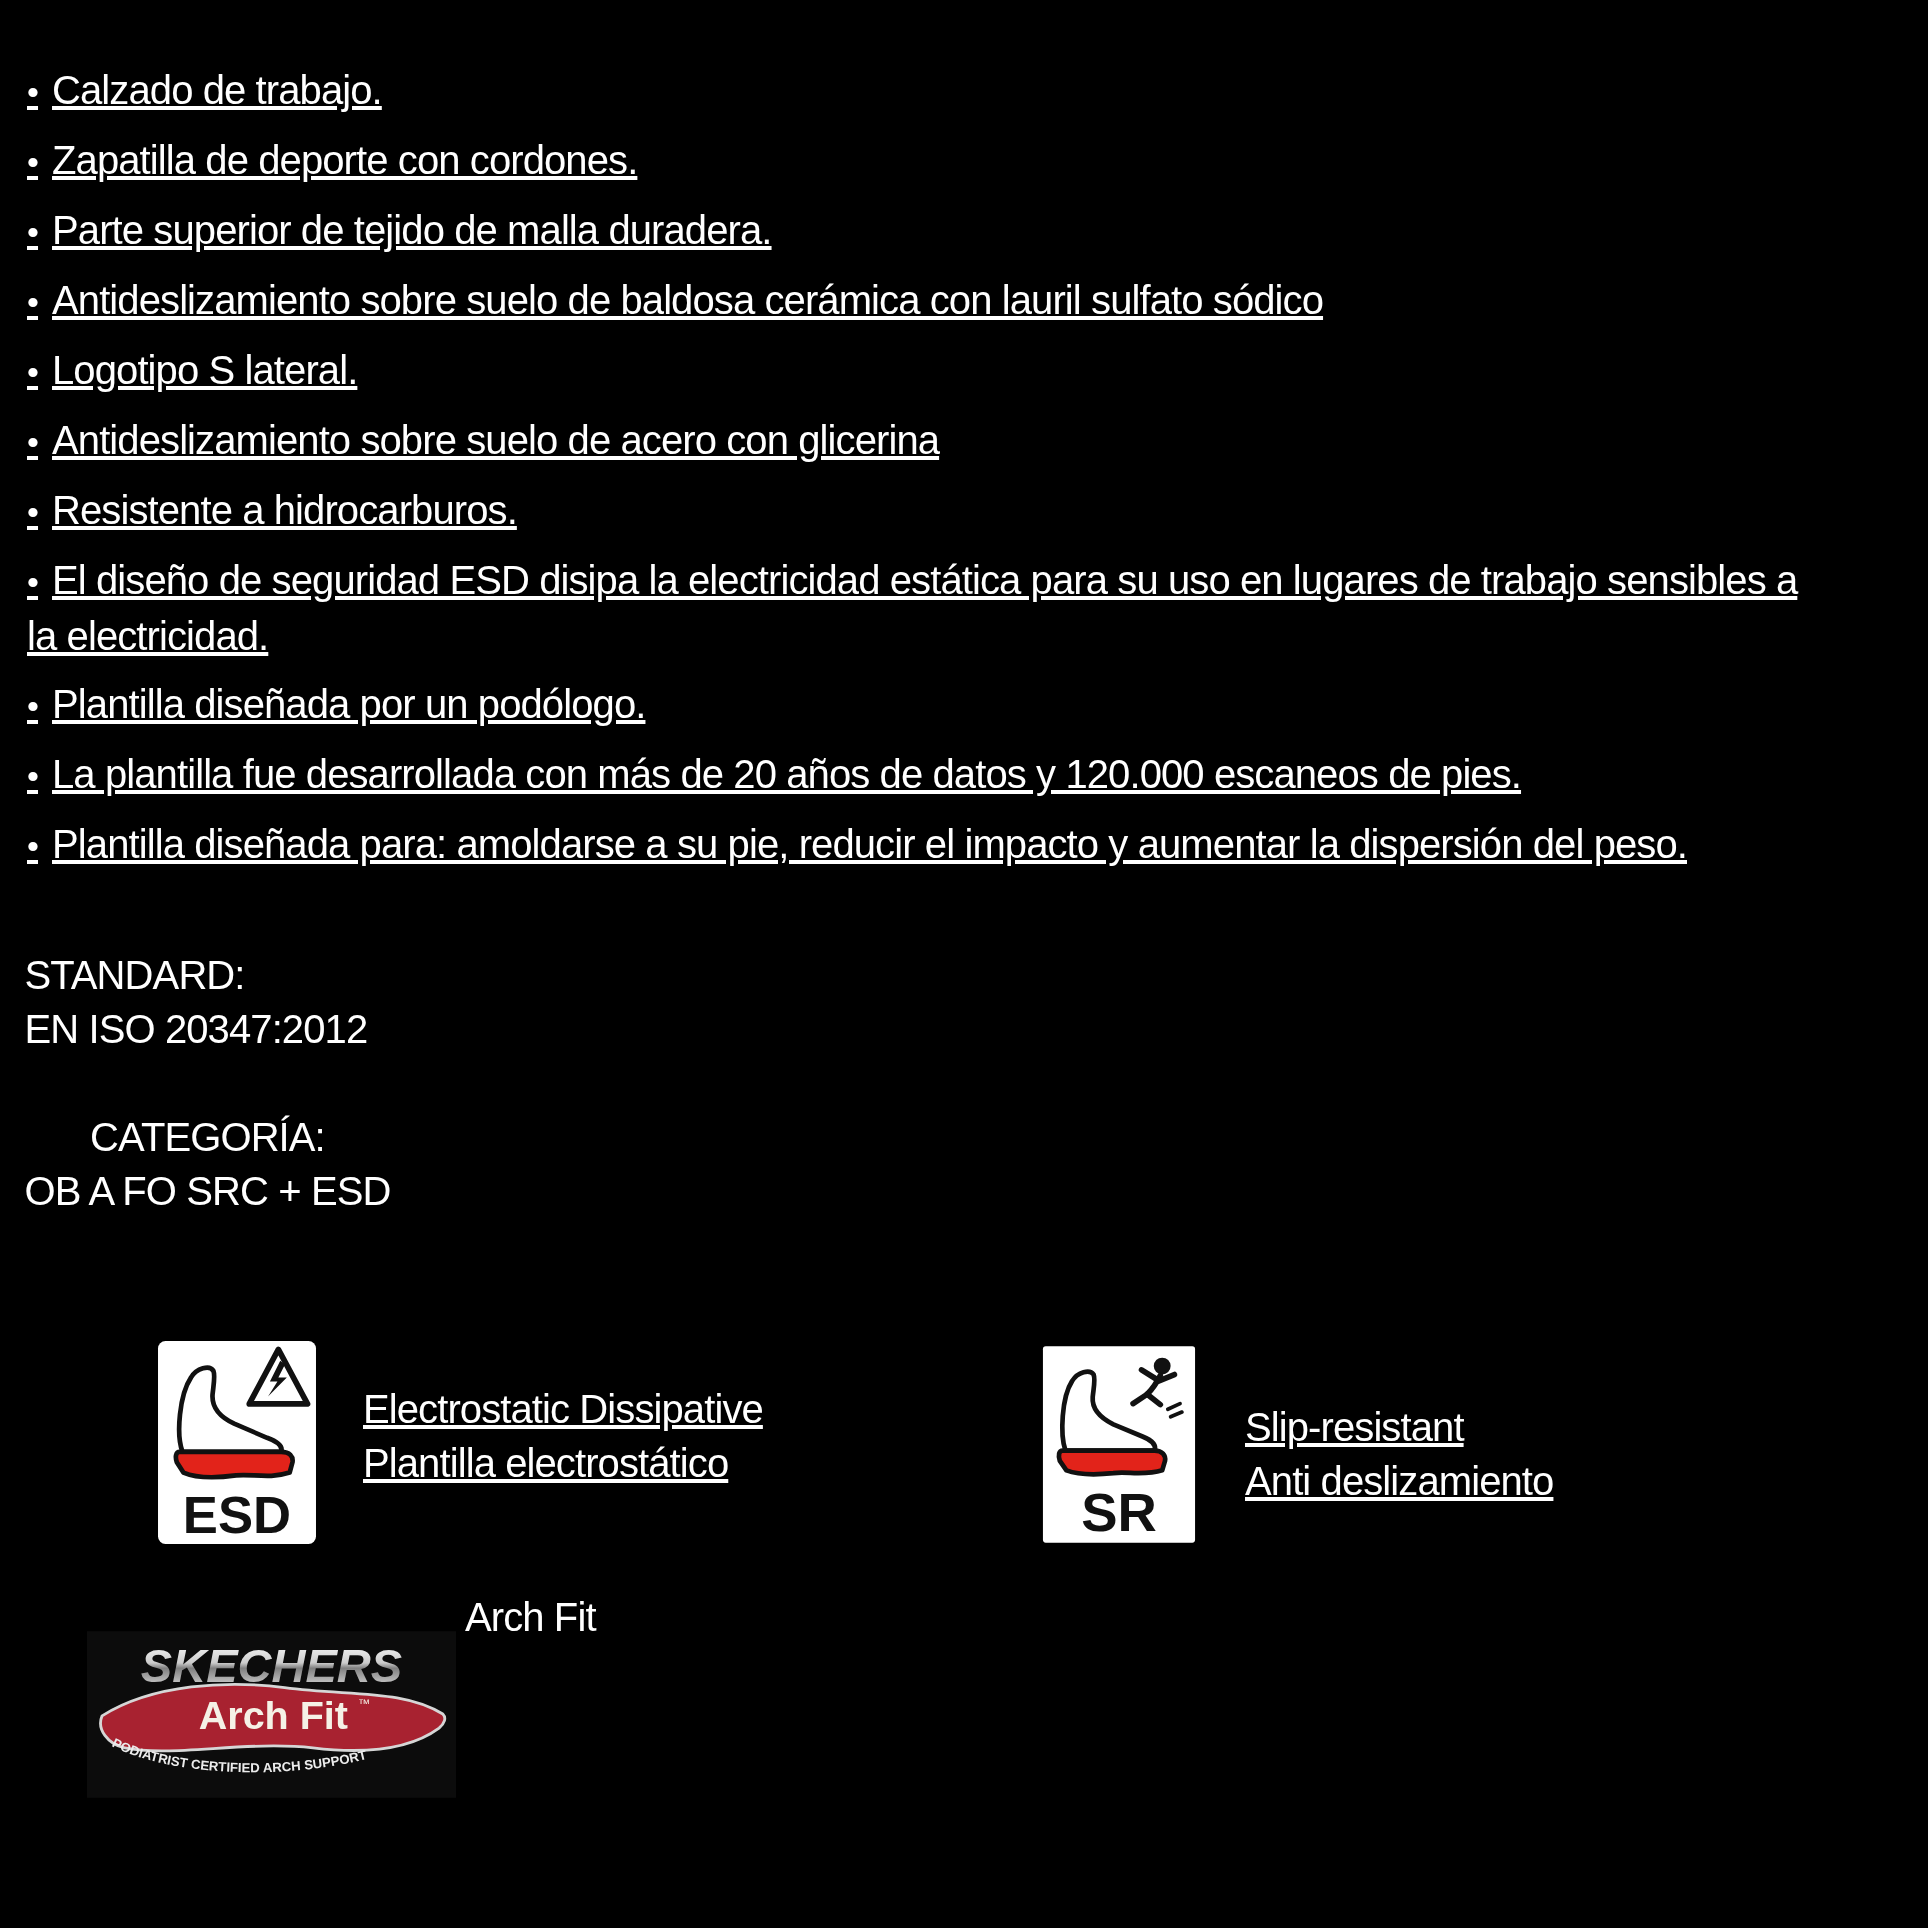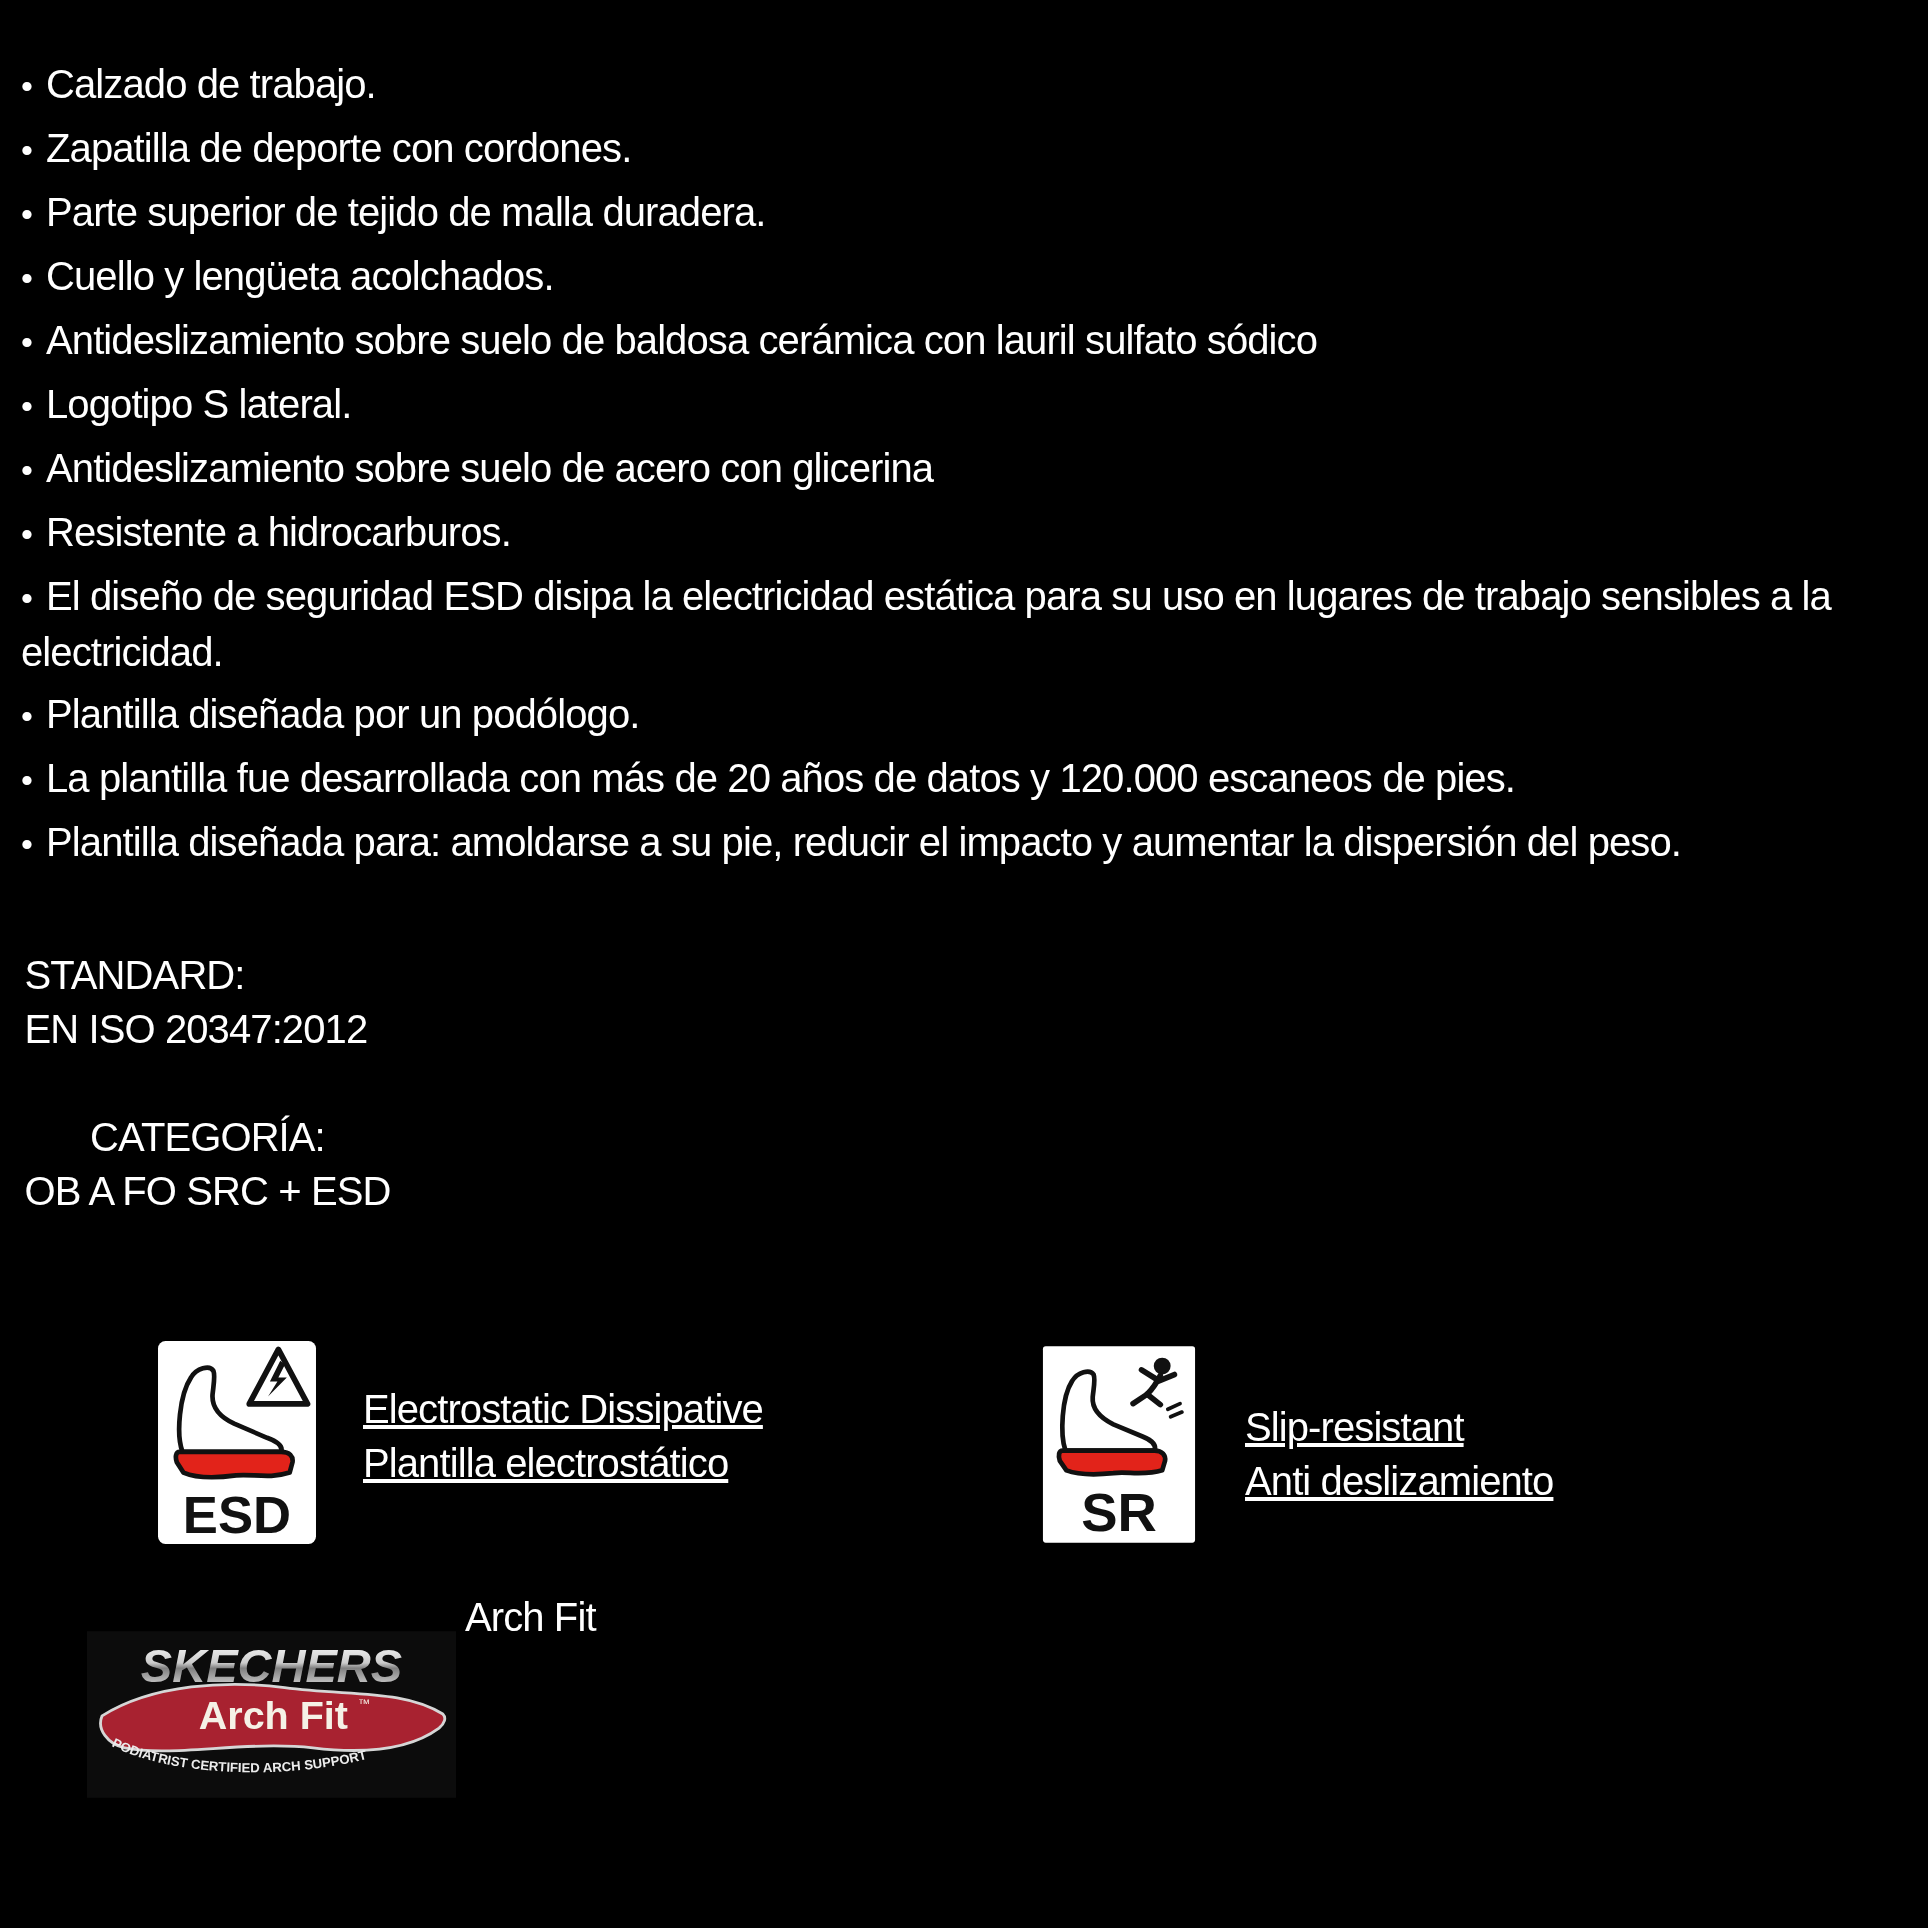--- a/index.html
+++ b/index.html
@@ -10,21 +10,21 @@
     height:1928px;
     background:#000000;
     color:#ffffff;
     font-family:"Liberation Sans","DejaVu Sans",sans-serif;
     font-size:40px;
     line-height:54px;
     letter-spacing:-0.9px;
     overflow:hidden;
   }
   .bullets { position:absolute; left:13px; top:49px; width:1836px; }
-  .bullet { margin:8px; }
+  .bullet { margin:14px;text-decoration:underline; }
   .dot { font-size:0.85em; margin-right:14px; }
   .standards { position:absolute; left:24.5px; top:948px; }
   .standards p { margin:0; }
   .standards .gap-above { margin-top:54px;text-align:center; }
   .badge { position:absolute; display:block; }
   .esd-badge { left:157px; top:1340px; }
   .sr-badge  { left:1042px; top:1345px; }
   .caption { position:absolute; }
   .esd-caption { left:363px; top:1382px; }
   .sr-caption  { left:1245px; top:1400px; }
@@ -36,21 +36,20 @@
 </style>
 </head>
 <body>
 
 <div id="canvas">
 
   <section class="bullets">
     <p class="bullet"><span class="dot">•</span><span>Calzado de trabajo.</span></p>
     <p class="bullet"><span class="dot">•</span><span>Zapatilla de deporte con cordones.</span></p>
     <p class="bullet"><span class="dot">•</span><span>Parte superior de tejido de malla duradera.</span></p>
-    <p class="bullet"><span class="dot">•</span><span>Cuello y lengüeta acolchados.</span></p>
     <p class="bullet"><span class="dot">•</span><span>Antideslizamiento sobre suelo de baldosa cerámica con lauril sulfato sódico</span></p>
     <p class="bullet"><span class="dot">•</span><span>Logotipo S lateral.</span></p>
     <p class="bullet"><span class="dot">•</span><span>Antideslizamiento sobre suelo de acero con glicerina</span></p>
     <p class="bullet"><span class="dot">•</span><span>Resistente a hidrocarburos.</span></p>
     <p class="bullet"><span class="dot">•</span><span>El diseño de seguridad ESD disipa la electricidad estática para su uso en lugares de trabajo sensibles a la electricidad.</span></p>
     <p class="bullet"><span class="dot">•</span><span>Plantilla diseñada por un podólogo.</span></p>
     <p class="bullet"><span class="dot">•</span><span>La plantilla fue desarrollada con más de 20 años de datos y 120.000 escaneos de pies.</span></p>
     <p class="bullet"><span class="dot">•</span><span>Plantilla diseñada para: amoldarse a su pie, reducir el impacto y aumentar la dispersión del peso.</span></p>
   </section>
 

